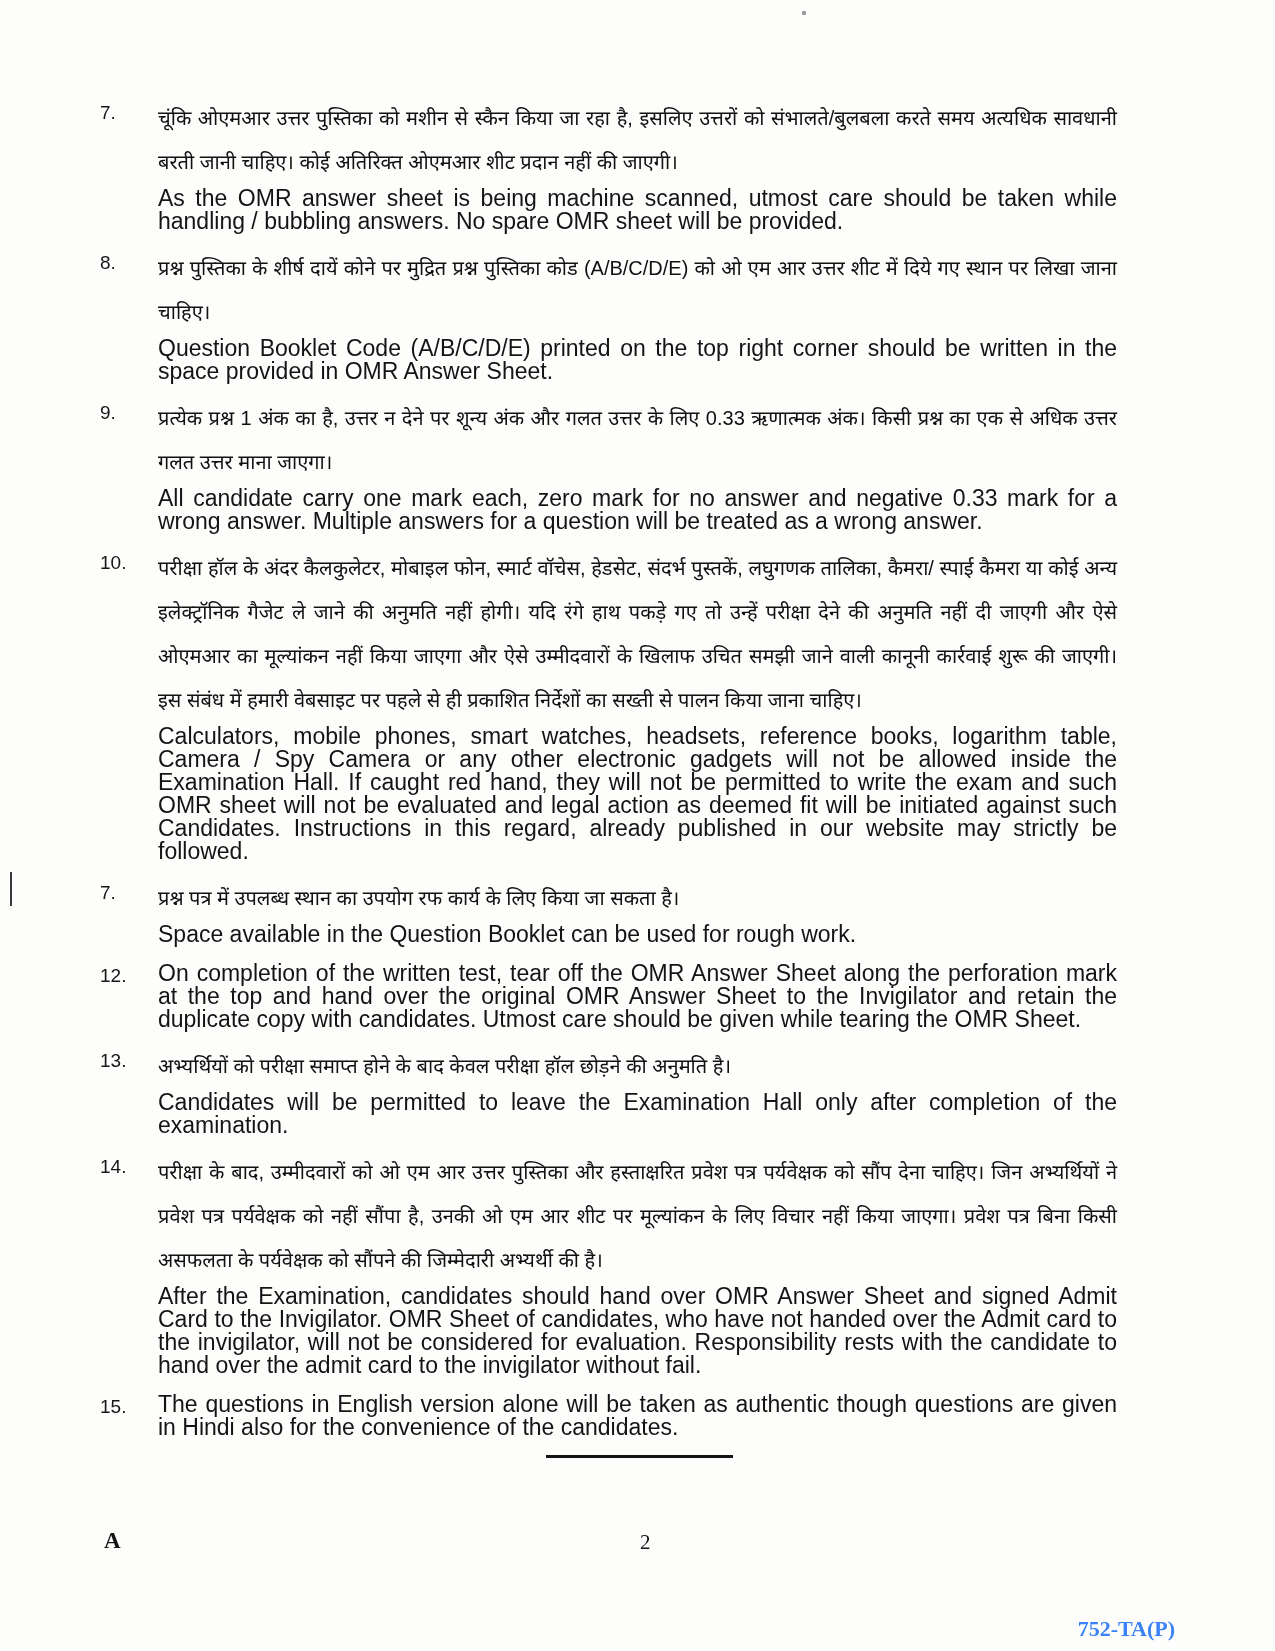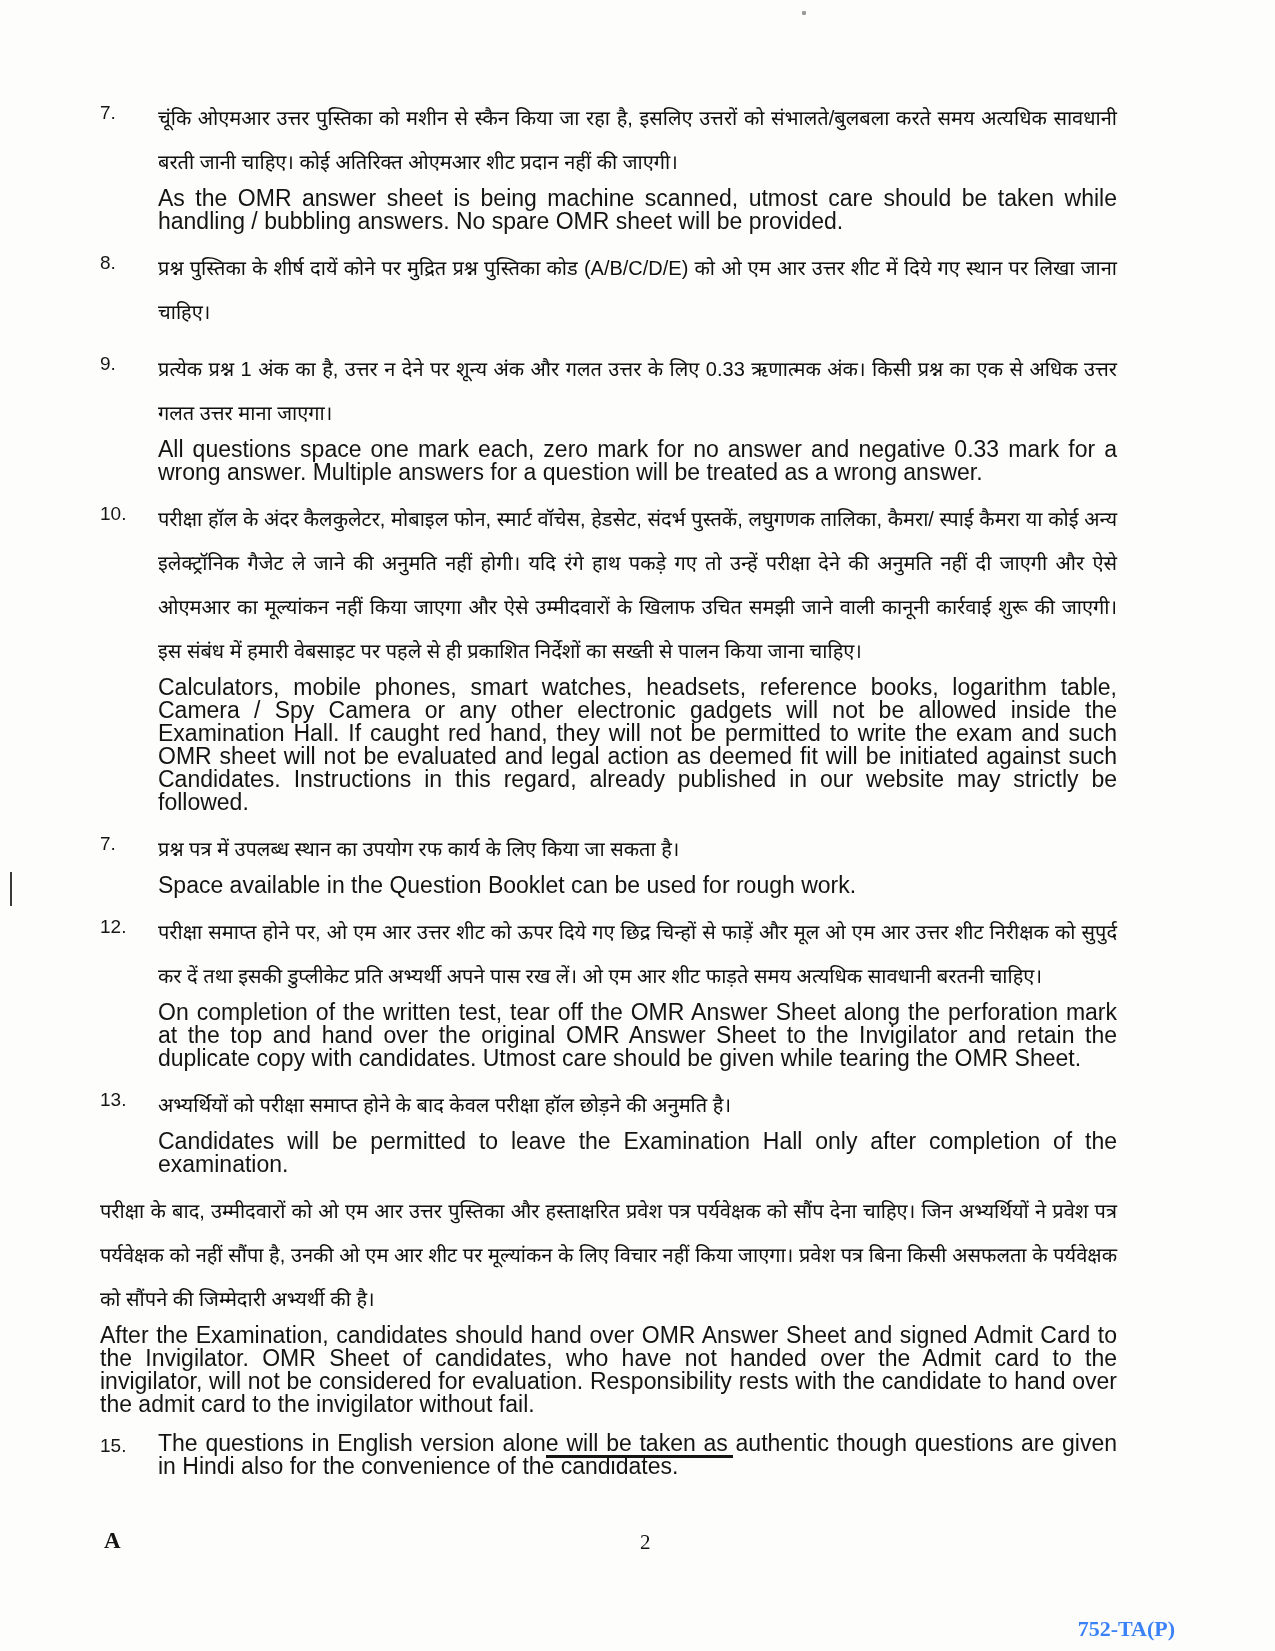--- a/index.html
+++ b/index.html
@@ -110,28 +110,29 @@
       <div class="text">
         <p class="hi">चूंकि ओएमआर उत्तर पुस्तिका को मशीन से स्कैन किया जा रहा है, इसलिए उत्तरों को संभालते/बुलबला करते समय अत्यधिक सावधानी बरती जानी चाहिए। कोई अतिरिक्त ओएमआर शीट प्रदान नहीं की जाएगी।</p>
         <p class="en">As the OMR answer sheet is being machine scanned, utmost care should be taken while handling / bubbling answers. No spare OMR sheet will be provided.</p>
       </div>
     </div>
 
     <div class="item">
       <div class="num">8.</div>
       <div class="text">
         <p class="hi bold">प्रश्न पुस्तिका के शीर्ष दायें कोने पर मुद्रित प्रश्न पुस्तिका कोड (A/B/C/D/E) को ओ एम आर उत्तर शीट में दिये गए स्थान पर लिखा जाना चाहिए।</p>
+        <p class="en bold">Question Booklet Code (A/B/C/D/E) printed on the top right corner should be written in the space provided in OMR Answer Sheet.</p>
       </div>
     </div>
 
     <div class="item">
       <div class="num">9.</div>
       <div class="text">
         <p class="hi"><span>प्रत्येक प्रश्न 1 अंक का है, उत्तर न देने पर </span><b>शून्य</b><span> अंक और गलत उत्तर के लिए </span><b>0.33 ऋणात्मक अंक</b><span>। किसी प्रश्न का एक से अधिक उत्तर गलत उत्तर माना जाएगा।</span></p>
-        <p class="en"><span>All questions space </span><b>one</b><span> mark each, </span><b>zero</b><span> mark for no answer and </span><b>negative 0.33 mark</b><span> for a wrong answer. Multiple answers for a question will be treated as a wrong answer.</span></p>
+        <p class="en"><span>All candidate carry </span><b>one</b><span> mark each, </span><b>zero</b><span> mark for no answer and </span><b>negative 0.33 mark</b><span> for a wrong answer. Multiple answers for a question will be treated as a wrong answer.</span></p>
       </div>
     </div>
 
     <div class="item">
       <div class="num">10.</div>
       <div class="text">
         <p class="hi">परीक्षा हॉल के अंदर कैलकुलेटर, मोबाइल फोन, स्मार्ट वॉचेस, हेडसेट, संदर्भ पुस्तकें, लघुगणक तालिका, कैमरा/ स्पाई कैमरा या कोई अन्य इलेक्ट्रॉनिक गैजेट ले जाने की अनुमति नहीं होगी। यदि रंगे हाथ पकड़े गए तो उन्हें परीक्षा देने की अनुमति नहीं दी जाएगी और ऐसे ओएमआर का मूल्यांकन नहीं किया जाएगा और ऐसे उम्मीदवारों के खिलाफ उचित समझी जाने वाली कानूनी कार्रवाई शुरू की जाएगी। इस संबंध में हमारी वेबसाइट पर पहले से ही प्रकाशित निर्देशों का सख्ती से पालन किया जाना चाहिए।</p>
         <p class="en">Calculators, mobile phones, smart watches, headsets, reference books, logarithm table, Camera / Spy Camera or any other electronic gadgets will not be allowed inside the Examination Hall. If caught red hand, they will not be permitted to write the exam and such OMR sheet will not be evaluated and legal action as deemed fit will be initiated against such Candidates. Instructions in this regard, already published in our website may strictly be followed.</p>
       </div>
     </div>
@@ -140,34 +141,34 @@
       <div class="num">7.</div>
       <div class="text">
         <p class="hi">प्रश्न पत्र में उपलब्ध स्थान का उपयोग रफ कार्य के लिए किया जा सकता है।</p>
         <p class="en">Space available in the Question Booklet can be used for rough work.</p>
       </div>
     </div>
 
     <div class="item">
       <div class="num">12.</div>
       <div class="text">
-        <p class="hi bold">परीक्षा समाप्त होने पर, ओ एम आर उत्तर शीट को ऊपर दिये गए छिद्र चिन्हों से फाड़ें और मूल ओ एम आर उत्तर शीट निरीक्षक को सुपुर्द कर दें तथा इसकी डुप्लीकेट प्रति अभ्यर्थी अपने पास रख लें। ओ एम आर शीट फाड़ते समय अत्यधिक सावधानी बरतनी चाहिए।</p>
         <p class="en bold">On completion of the written test, tear off the OMR Answer Sheet along the perforation mark at the top and hand over the original OMR Answer Sheet to the Invigilator and retain the duplicate copy with candidates. Utmost care should be given while tearing the OMR Sheet.</p>
       </div>
     </div>
 
     <div class="item">
       <div class="num">13.</div>
       <div class="text">
         <p class="hi">अभ्यर्थियों को परीक्षा समाप्त होने के बाद केवल परीक्षा हॉल छोड़ने की अनुमति है।</p>
         <p class="en">Candidates will be permitted to leave the Examination Hall only after completion of the examination.</p>
       </div>
     </div>
 
     <div class="item">
+      <div class="num">14.</div>
       <div class="text">
         <p class="hi">परीक्षा के बाद, उम्मीदवारों को ओ एम आर उत्तर पुस्तिका और हस्ताक्षरित प्रवेश पत्र पर्यवेक्षक को सौंप देना चाहिए। जिन अभ्यर्थियों ने प्रवेश पत्र पर्यवेक्षक को नहीं सौंपा है, उनकी ओ एम आर शीट पर मूल्यांकन के लिए विचार नहीं किया जाएगा। प्रवेश पत्र बिना किसी असफलता के पर्यवेक्षक को सौंपने की जिम्मेदारी अभ्यर्थी की है।</p>
         <p class="en">After the Examination, candidates should hand over OMR Answer Sheet and signed Admit Card to the Invigilator. OMR Sheet of candidates, who have not handed over the Admit card to the invigilator, will not be considered for evaluation. Responsibility rests with the candidate to hand over the admit card to the invigilator without fail.</p>
       </div>
     </div>
 
     <div class="item">
       <div class="num">15.</div>
       <div class="text">
         <p class="en">The questions in English version alone will be taken as authentic though questions are given in Hindi also for the convenience of the candidates.</p>

